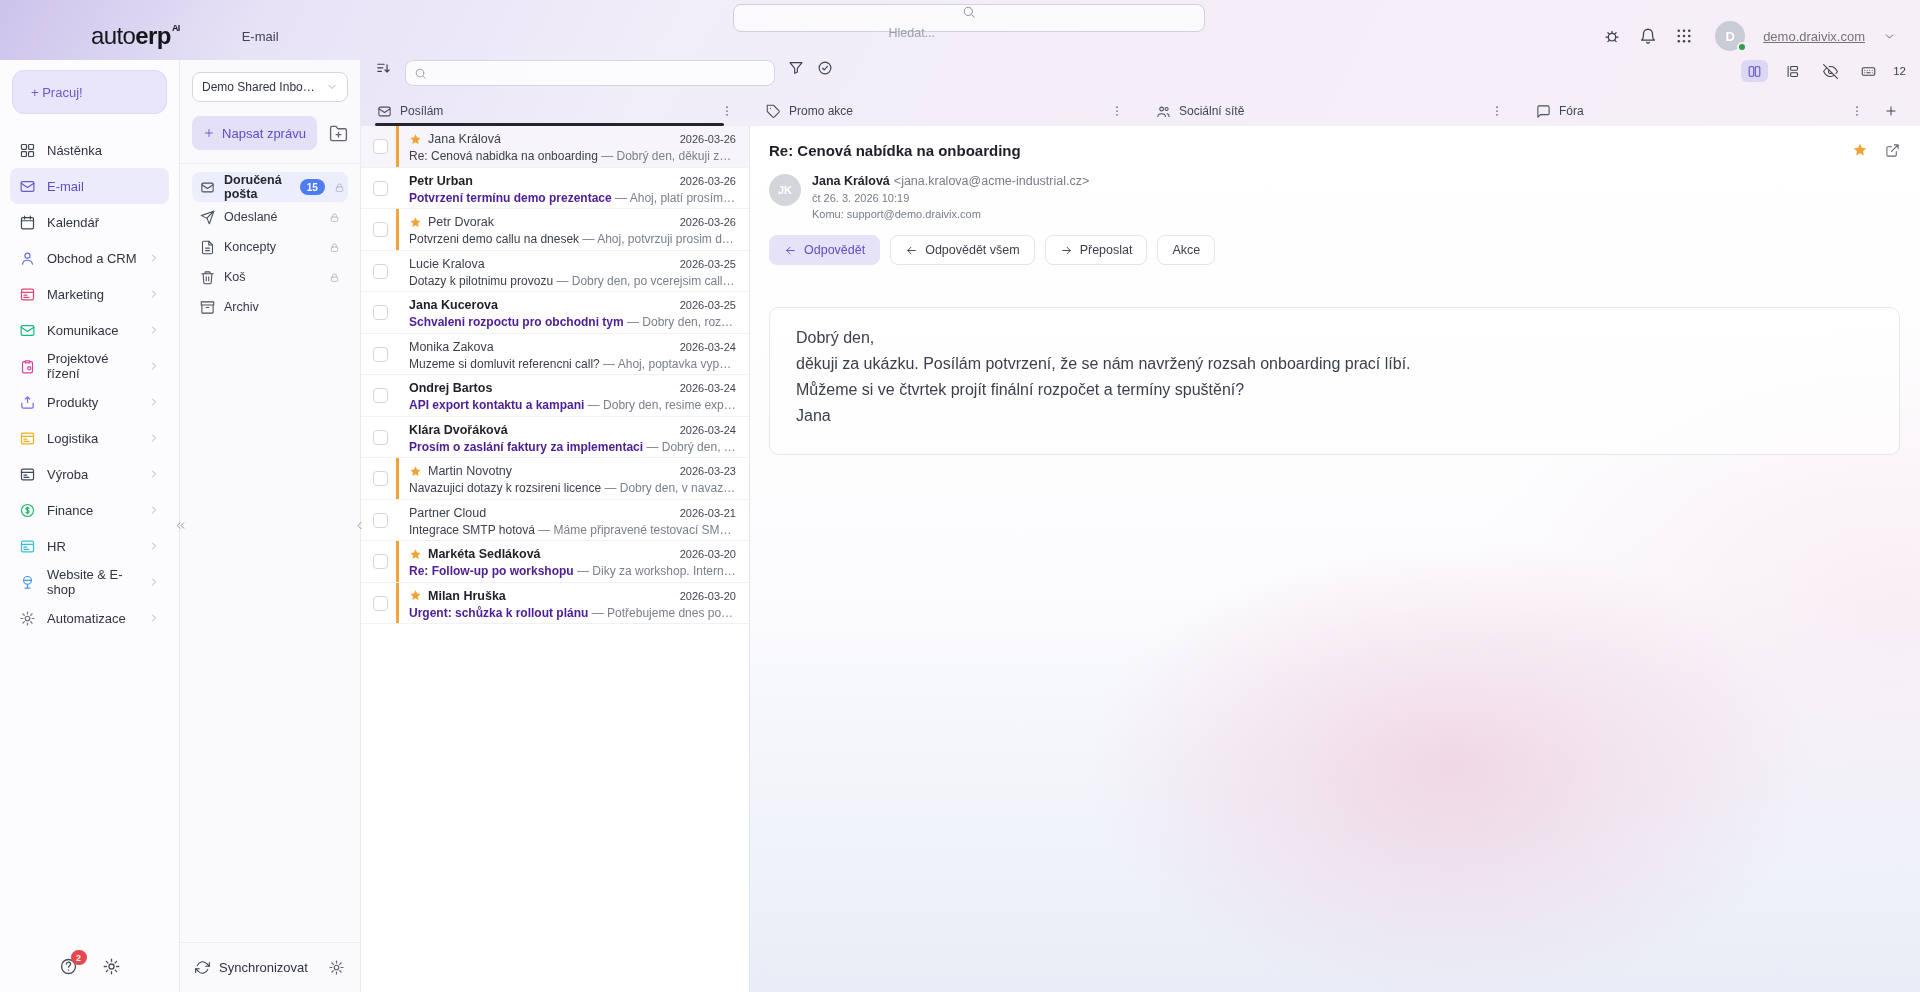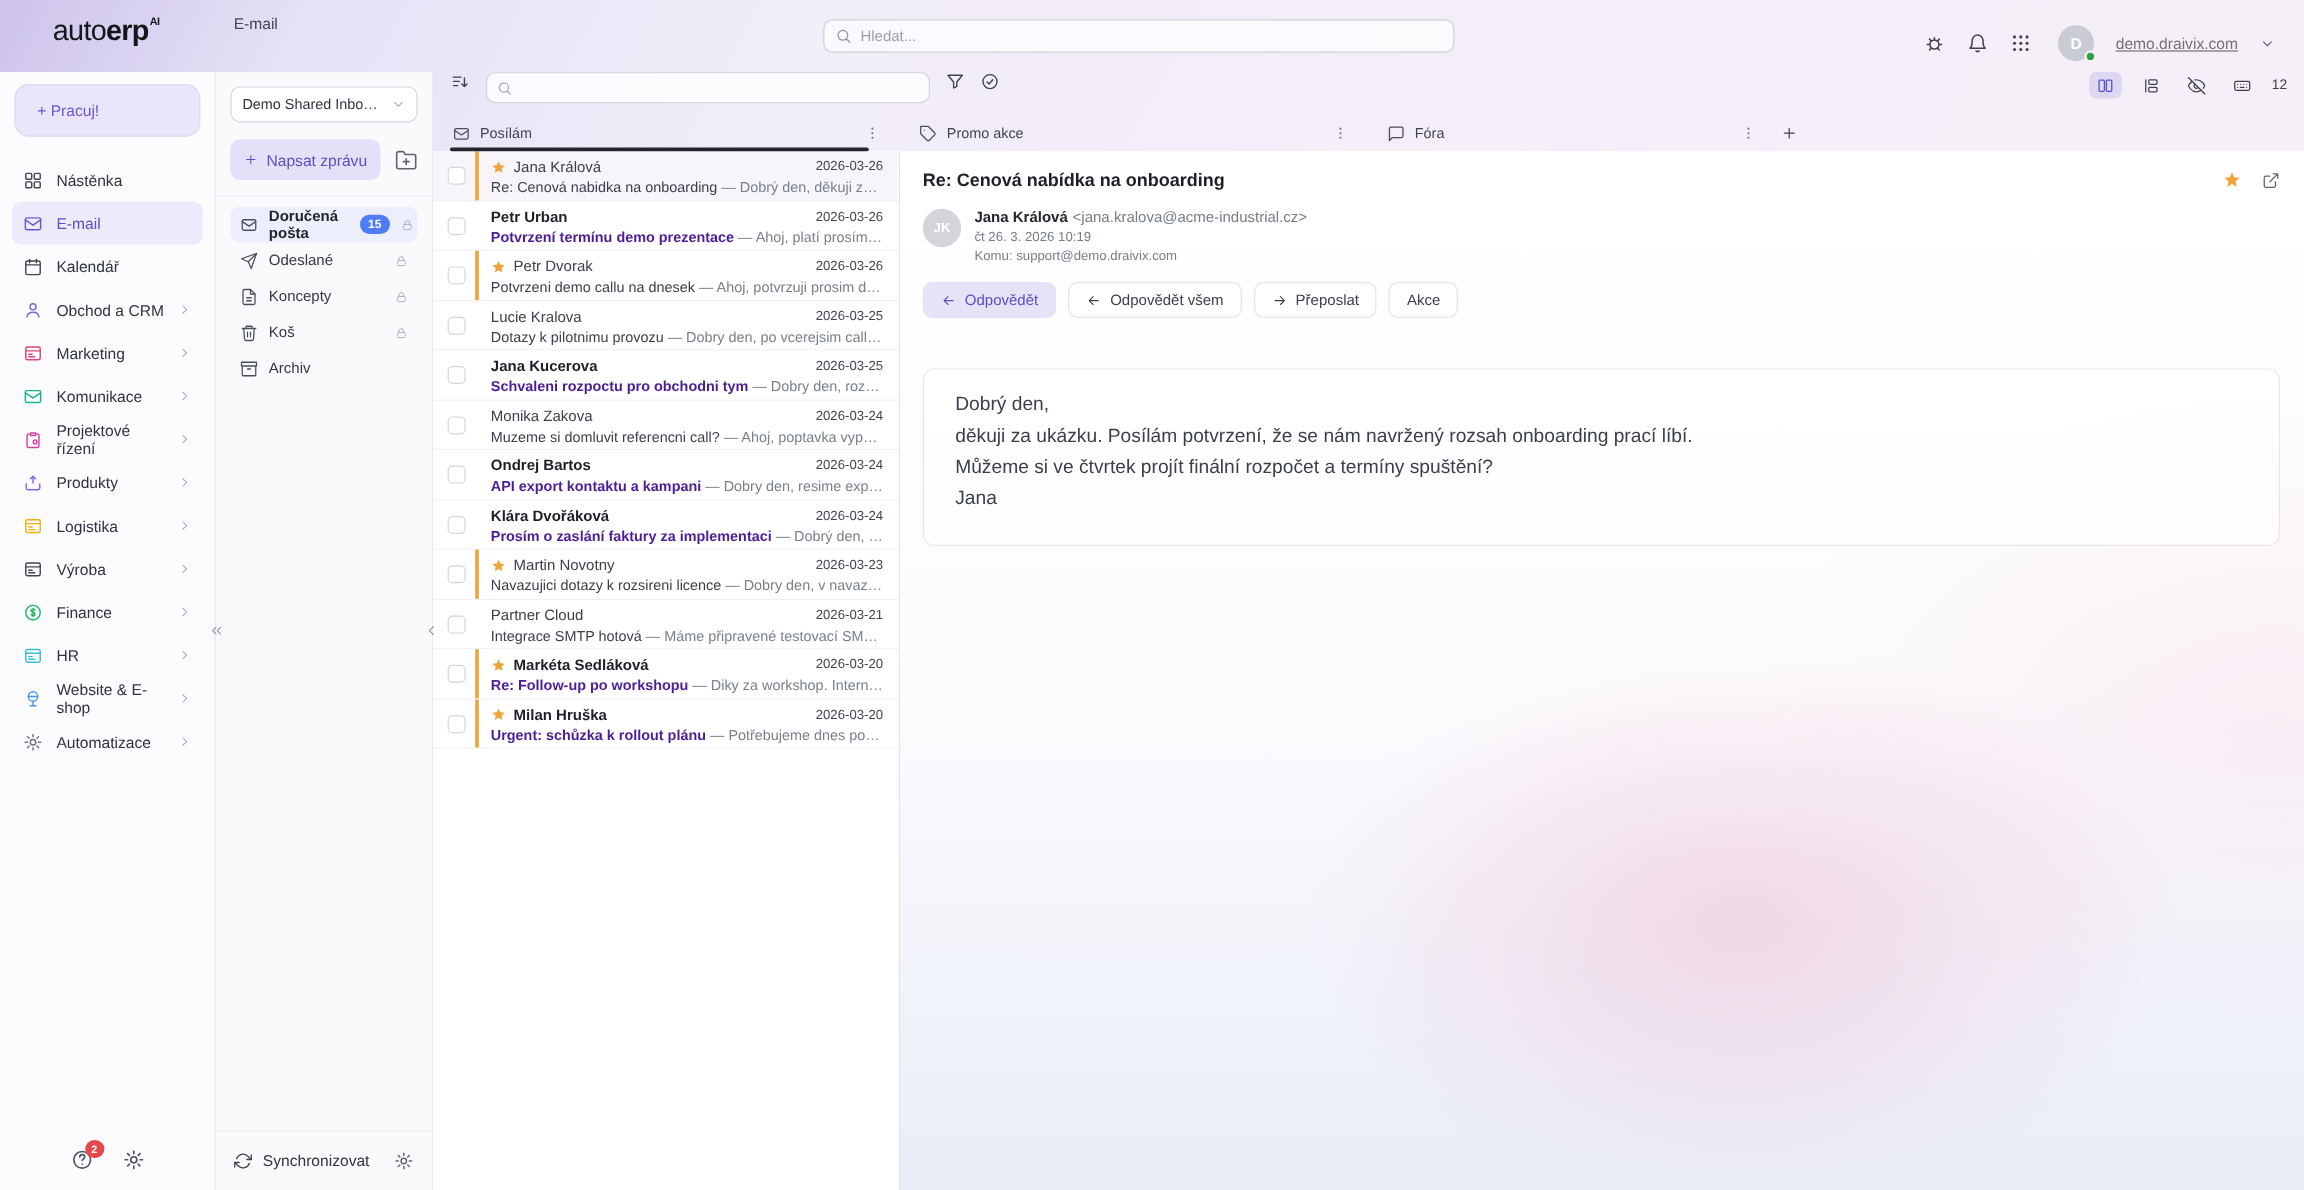--- a/index.html
+++ b/index.html
@@ -8,28 +8,28 @@
     font-family:"Liberation Sans", sans-serif;
     background:
       linear-gradient(118deg, #cdc3eb 0%, #e7e2f6 11%, #f1edf9 28%, #f4eef8 55%, #f8f0f7 100%);
     color:#2f3440;
     -webkit-font-smoothing:antialiased;
   }
   .icon svg { width:100%; height:100%; display:block; }
   .icon { display:inline-flex; flex:none; }
 
   
-  .topbar { height:60px; display:flex; padding:12px 24px 0 44px; position:relative; }
+  .topbar { height:60px; display:flex; align-items:center; padding:12px 24px 0 44px; position:relative;margin-left:47px; }
   .logo { font-size:24px; color:#15161a; letter-spacing:-0.6px; display:flex; align-items:flex-start; cursor:pointer; }
   .logo .lg-a { font-weight:400; }
   .logo .lg-b { font-weight:800; }
   .logo sup { font-size:9px; font-weight:700; margin-top:1px; margin-left:1px; }
   .app-label { margin-left:62px; font-size:13px; color:#3f4552; }
-  .tb-search { position:absolute; left:686px; top:16px; width:526px; height:28px; border:1px solid #cfcfdd;
-    background:rgba(255,255,255,.68); border-radius:8px; display:flex; align-items:center; padding:0 9px; gap:7px; }
+  .tb-search { position:absolute; left:686px; top:4px; width:472px; height:28px; border:1px solid #cfcfdd;
+    background:rgba(255,255,255,.68); border-radius:8px; display:flex; align-items:center; padding:0 9px; gap:7px;flex-direction:column; }
   .tb-search .icon { width:14px; height:14px; color:#8b919d; }
   .tb-search input { flex:1; border:none; outline:none; background:transparent; font-size:12.5px; color:#2f3440; font-family:inherit; }
   .tb-search input::placeholder { color:#9aa0ab; }
   .tb-right { margin-left:auto; display:flex; align-items:center; gap:18px; }
   .tb-icon-btn { width:18px; height:18px; color:#3c4250; cursor:pointer; }
   .avatar-wrap { position:relative; width:30px; height:30px; margin-left:4px; cursor:pointer; }
   .avatar { width:30px; height:30px; border-radius:50%; background:#c9ccd4; color:#fff; font-size:13px; font-weight:600;
     display:flex; align-items:center; justify-content:center; }
   .status-dot { position:absolute; right:-2px; bottom:-1px; width:10px; height:10px; border-radius:50%;
     background:#2f9e44; border:2px solid #f4eff8; }
@@ -649,20 +649,41 @@
                 <circle cx="12" cy="12" r="1.5"></circle>
                 <circle cx="12" cy="18.5" r="1.5"></circle>
               </g>
             </svg>
           </span>
 
         </div>
         <div class="tab-section">
           <span class="icon tab-icon">
             <svg viewBox="0 0 24 24" fill="none" stroke="currentColor" stroke-width="1.7" stroke-linecap="round" stroke-linejoin="round">
+              <circle cx="9" cy="8" r="3"></circle>
+              <path d="M3 20c0-3 2.5-4.5 6-4.5s6 1.5 6 4.5"></path>
+              <circle cx="17" cy="8" r="2.4"></circle>
+              <path d="M17.8 15.7c2 .5 3.2 1.9 3.2 4.3"></path>
+            </svg>
+          </span>
+          <span>Sociální sítě</span>
+          <span class="icon tab-kebab">
+            <svg viewBox="0 0 24 24" fill="none" stroke="currentColor" stroke-width="1.7" stroke-linecap="round" stroke-linejoin="round">
+              <g fill="currentColor" stroke="none">
+                <circle cx="12" cy="5.5" r="1.5"></circle>
+                <circle cx="12" cy="12" r="1.5"></circle>
+                <circle cx="12" cy="18.5" r="1.5"></circle>
+              </g>
+            </svg>
+          </span>
+
+        </div>
+        <div class="tab-section">
+          <span class="icon tab-icon">
+            <svg viewBox="0 0 24 24" fill="none" stroke="currentColor" stroke-width="1.7" stroke-linecap="round" stroke-linejoin="round">
               <path d="M21 15a2 2 0 01-2 2H7l-4 4V5a2 2 0 012-2h14a2 2 0 012 2z"></path>
             </svg>
           </span>
           <span>Fóra</span>
           <span class="icon tab-kebab">
             <svg viewBox="0 0 24 24" fill="none" stroke="currentColor" stroke-width="1.7" stroke-linecap="round" stroke-linejoin="round">
               <g fill="currentColor" stroke="none">
                 <circle cx="12" cy="5.5" r="1.5"></circle>
                 <circle cx="12" cy="12" r="1.5"></circle>
                 <circle cx="12" cy="18.5" r="1.5"></circle>

